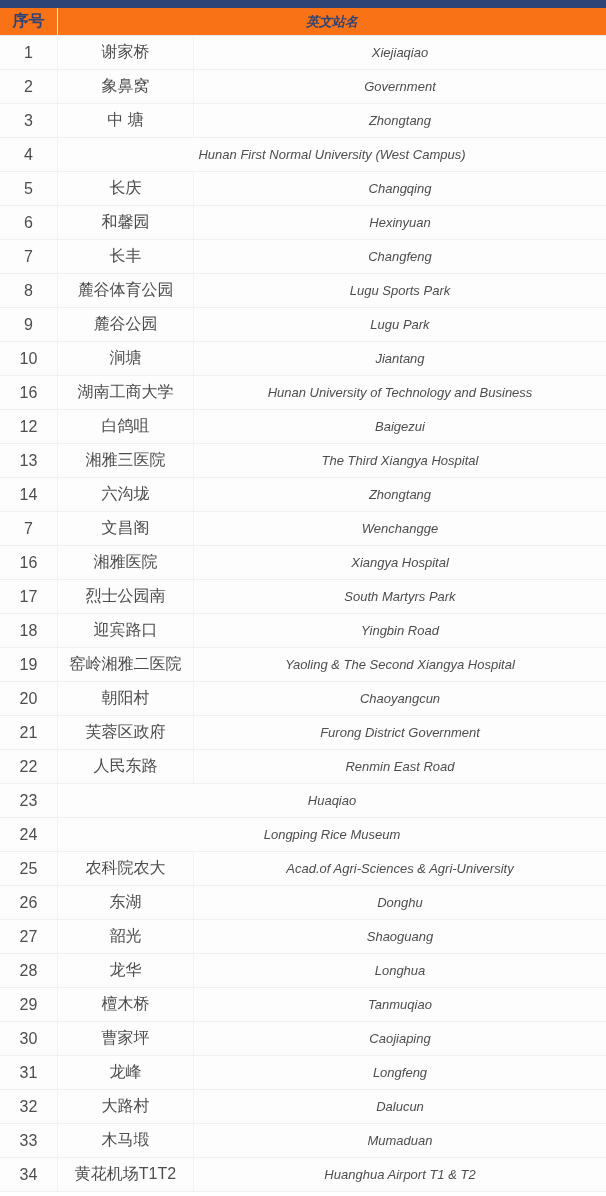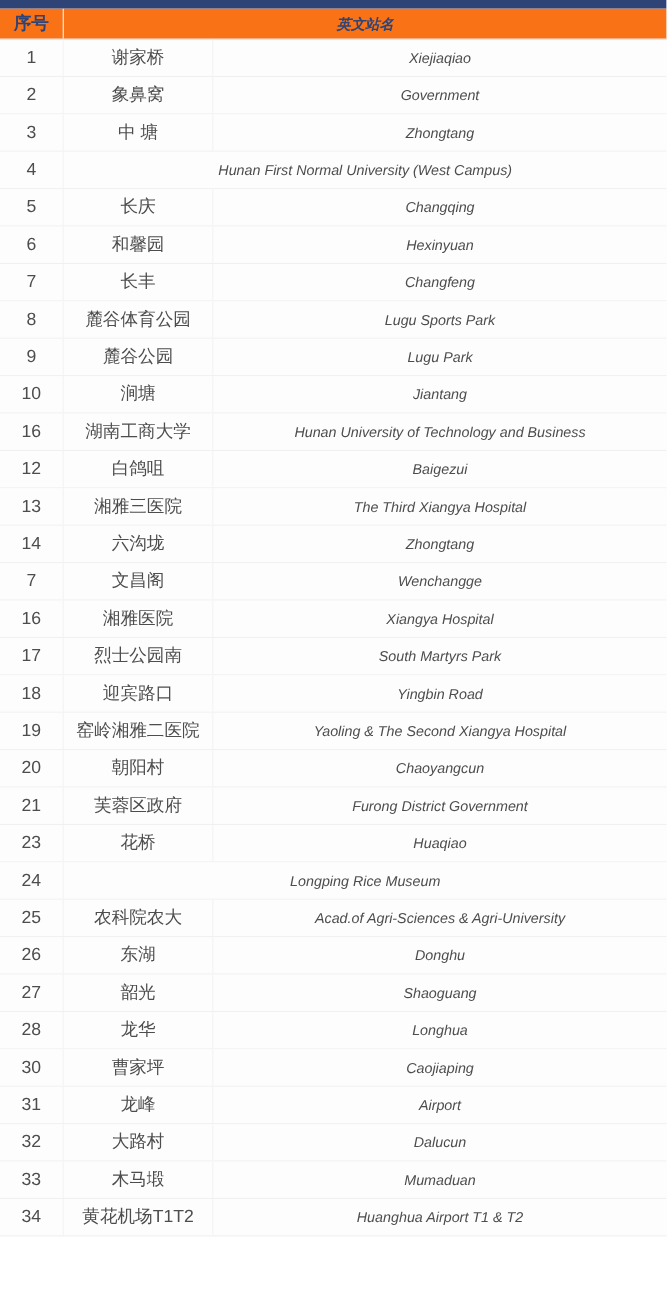--- a/index.html
+++ b/index.html
@@ -181,24 +181,28 @@
     <div class="td col-name">朝阳村</div>
     <div class="td col-english">Chaoyangcun</div>
   </div>
 
   <div class="tr">
     <div class="td col-index">21</div>
     <div class="td col-name">芙蓉区政府</div>
     <div class="td col-english">Furong District Government</div>
   </div>
 
+  <div class="tr">
+    <div class="td col-index">22</div>
+    <div class="td col-name">人民东路</div>
+    <div class="td col-english">Renmin East Road</div>
+  </div>
 
   <div class="tr">
     <div class="td col-index">23</div>
-    <div class="td col-name">花桥</div>
     <div class="td col-english">Huaqiao</div>
   </div>
 
   <div class="tr">
     <div class="td col-index">24</div>
     <div class="td col-english">Longping Rice Museum</div>
   </div>
 
   <div class="tr">
     <div class="td col-index">25</div>
@@ -217,31 +221,36 @@
     <div class="td col-name">韶光</div>
     <div class="td col-english">Shaoguang</div>
   </div>
 
   <div class="tr">
     <div class="td col-index">28</div>
     <div class="td col-name">龙华</div>
     <div class="td col-english">Longhua</div>
   </div>
 
+  <div class="tr">
+    <div class="td col-index">29</div>
+    <div class="td col-name">檀木桥</div>
+    <div class="td col-english">Tanmuqiao</div>
+  </div>
 
   <div class="tr">
     <div class="td col-index">30</div>
     <div class="td col-name">曹家坪</div>
     <div class="td col-english">Caojiaping</div>
   </div>
 
   <div class="tr">
     <div class="td col-index">31</div>
     <div class="td col-name">龙峰</div>
-    <div class="td col-english">Airport</div>
+    <div class="td col-english">Longfeng</div>
   </div>
 
   <div class="tr">
     <div class="td col-index">32</div>
     <div class="td col-name">大路村</div>
     <div class="td col-english">Dalucun</div>
   </div>
 
   <div class="tr">
     <div class="td col-index">33</div>

